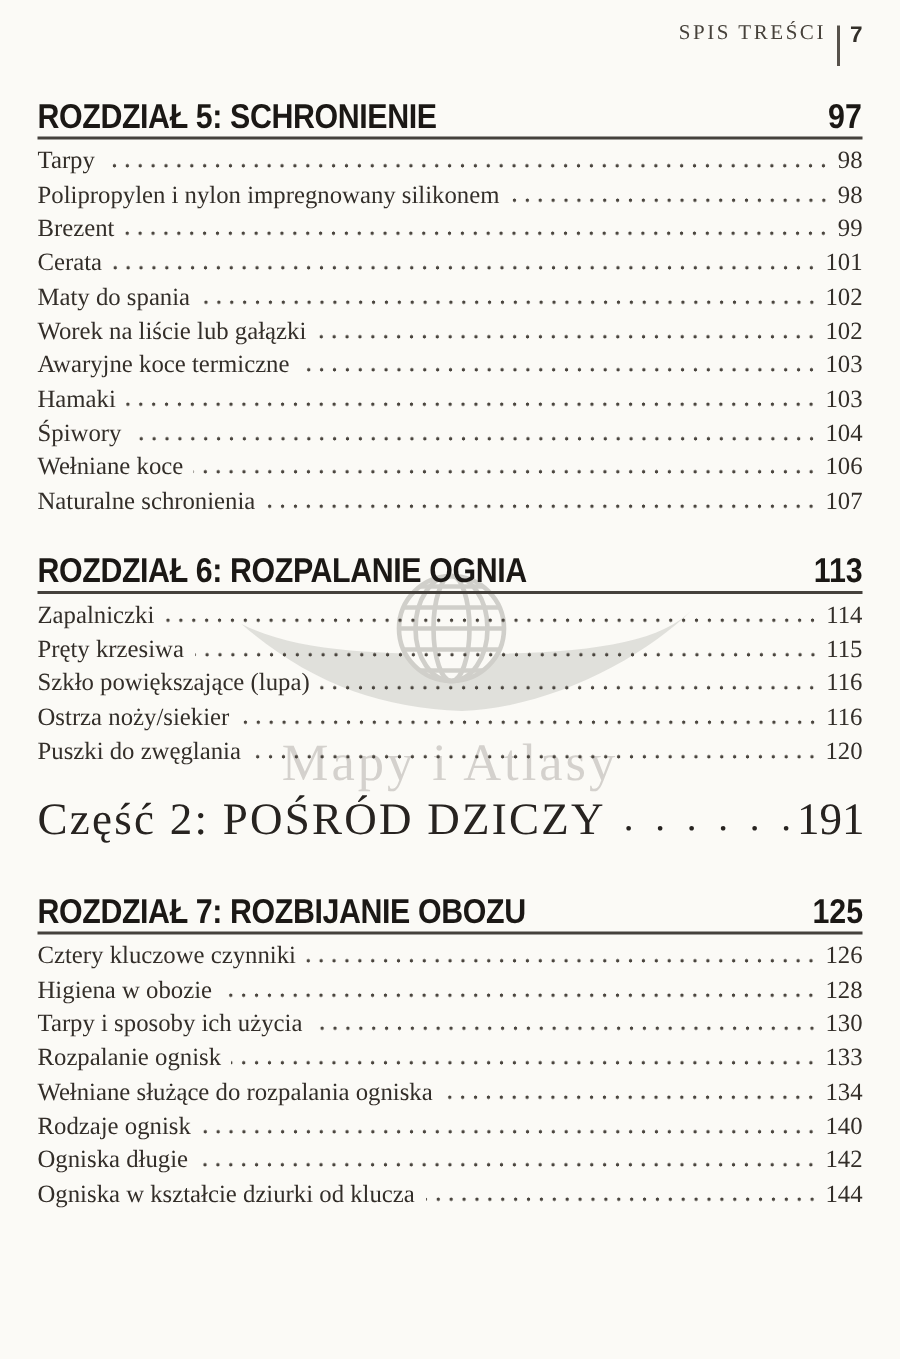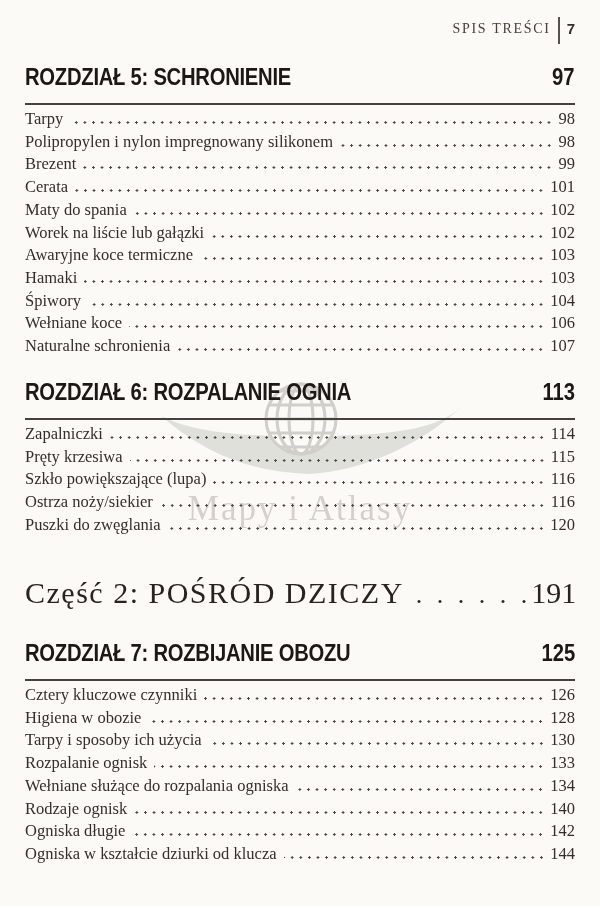--- a/index.html
+++ b/index.html
@@ -19,41 +19,41 @@
     position:absolute; top:489px; left:0; width:100%;
     text-align:center;
     font-size:35px; letter-spacing:2px;
     color:rgba(122,116,108,0.30);
   }
 
   
   .content { position:relative; z-index:1; padding:15px 25px 0 25px; }
 
   .page-header {
-    display:flex; justify-content:flex-end; align-items:center;
+    display:flex; justify-content:flex-end; align-items:flex-start;
     height:29px;
   }
   .header-title {
     font-size:14px; letter-spacing:1.7px;
     color:#46413a; padding-bottom:2px;
   }
   .header-divider {
     width:2px; height:27px; background:#57524b;
     margin:0 7px; align-self:flex-end;
   }
   .header-pagenum {
     font-weight:bold; font-size:15px; color:#332f29;
     padding-bottom:2px; font-family:"Liberation Sans", sans-serif;
   }
 
   .chapter { margin-top:22px; }
   .chapter-head {
     display:flex; justify-content:space-between; align-items:flex-end;
     border-bottom:2.4px solid #45413c;
-    padding-bottom:14px;
+    padding-bottom:2px;
     font-family:"Liberation Sans", sans-serif;
     font-weight:bold; font-size:23px; line-height:1.0;
     color:#1b1815;
   }
   .cond   { display:inline-block; transform:scaleX(0.88); transform-origin:0 100%;   letter-spacing:-0.3px; white-space:nowrap; }
   .cond-r { display:inline-block; transform:scaleX(0.88); transform-origin:100% 100%; }
 
   .entries { margin-top:4px; }
   .row {
     display:flex; align-items:baseline;
@@ -64,22 +64,22 @@
     flex:1 1 auto; height:3px;
     margin:0 5px 0 7px;
     background-image:radial-gradient(circle, #4a453e 1.05px, rgba(0,0,0,0) 1.35px);
     background-size:8.6px 3px;
     background-repeat:repeat-x;
     background-position:right center;
   }
   .pnum { white-space:nowrap; }
 
   .part {
-    margin:38px 0 32px 0;
-    display:flex; align-items:flex-end;
+    margin:16px 0 32px 0;
+    display:flex; align-items:flex-start;
     font-size:30px; font-weight:normal; color:#272320;
     line-height:1.15;
   }
   .part-title { letter-spacing:1.5px; white-space:nowrap; }
   .part-dots  { margin-left:12px; letter-spacing:4px; font-size:26px; white-space:nowrap; }
   .part-page  { white-space:nowrap; }
 </style>
 </head>
 <body>
 

